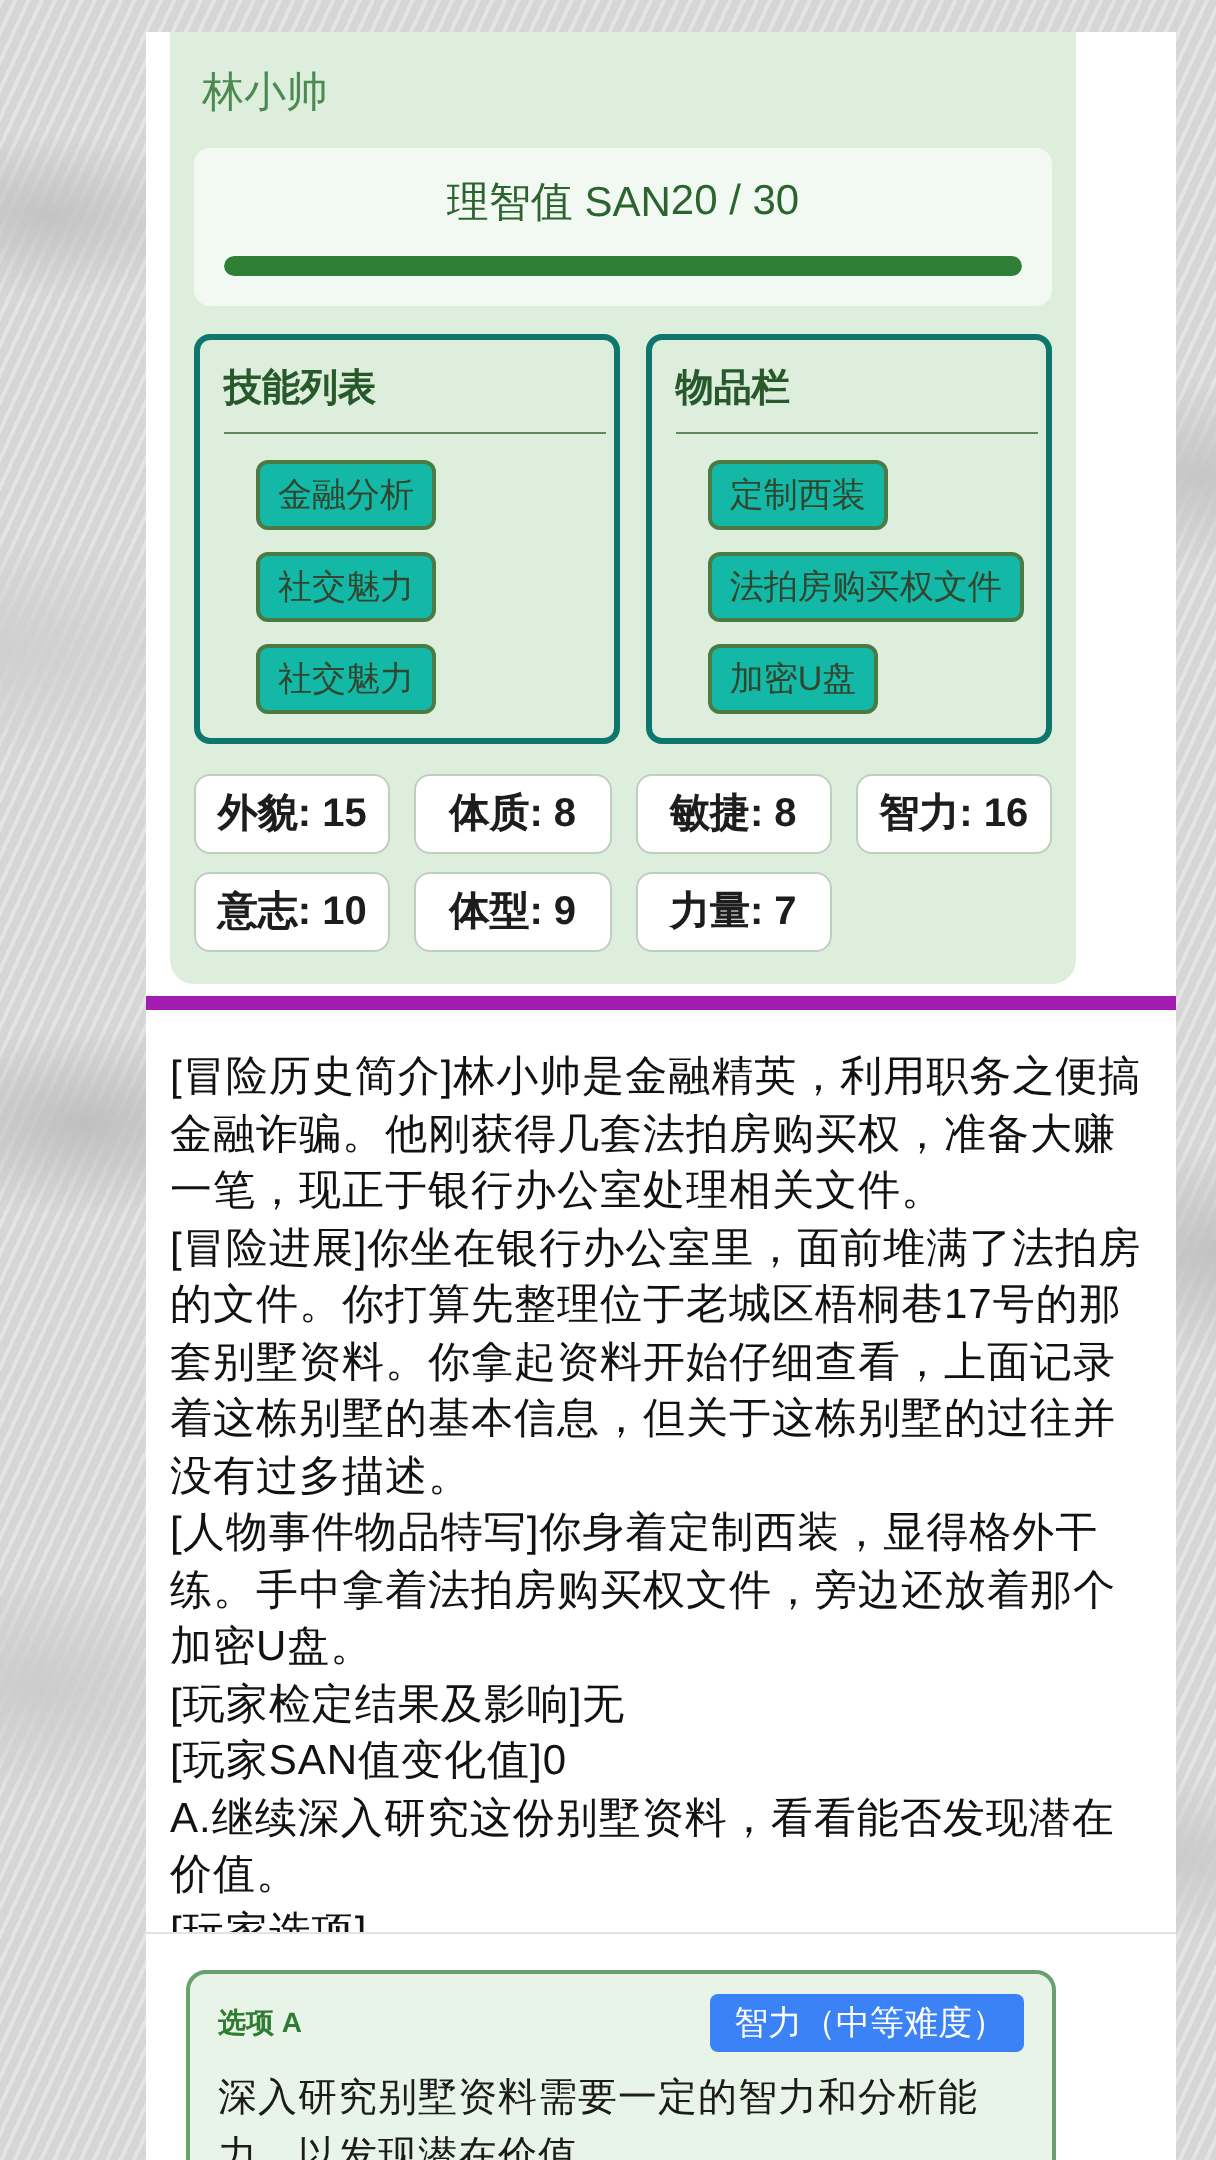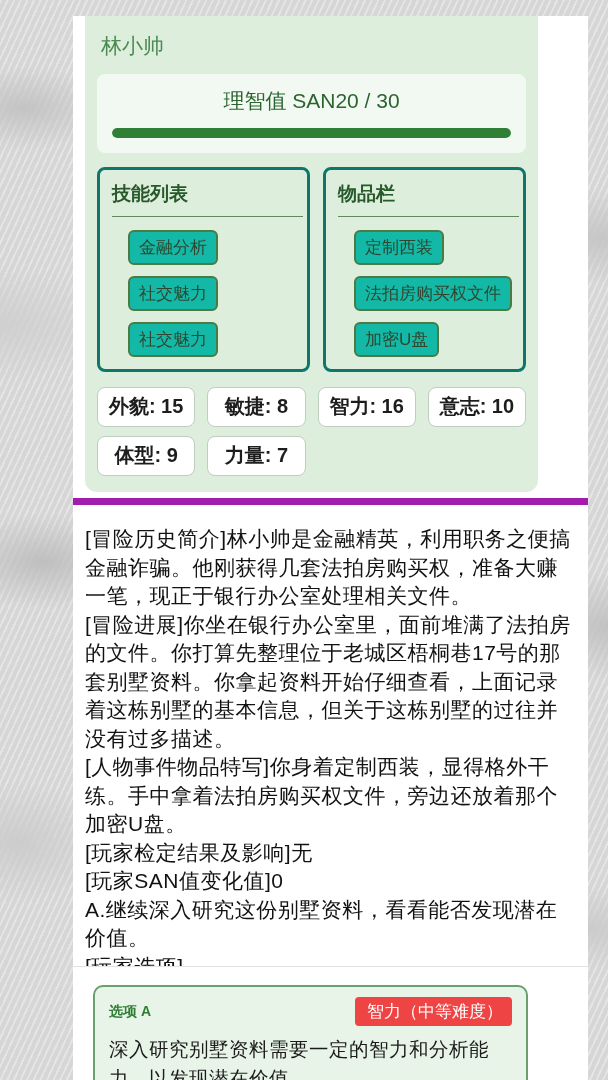--- a/index.html
+++ b/index.html
@@ -122,20 +122,21 @@
         <div class="chips">
           <span class="chip">定制西装</span>
           <span class="chip">法拍房购买权文件</span>
           <span class="chip">加密U盘</span>
         </div>
       </div>
     </div>
 
     <div class="stats-grid">
       <div class="stat-cell">外貌: 15</div>
+      <div class="stat-cell">体质: 8</div>
       <div class="stat-cell">敏捷: 8</div>
       <div class="stat-cell">智力: 16</div>
       <div class="stat-cell">意志: 10</div>
       <div class="stat-cell">体型: 9</div>
       <div class="stat-cell">力量: 7</div>
     </div>
   </section>
 
   <section class="story">
     <p>[冒险历史简介]林小帅是金融精英，利用职务之便搞金融诈骗。他刚获得几套法拍房购买权，准备大赚一笔，现正于银行办公室处理相关文件。</p>
@@ -145,19 +146,19 @@
     <p>[玩家SAN值变化值]0</p>
     <p>A.继续深入研究这份别墅资料，看看能否发现潜在价值。</p>
     <p>[玩家选项]</p>
   </section>
 
   <section class="options-section">
 
     <div class="option-card">
       <div class="option-head">
         <span class="option-title">选项 A</span>
-        <span class="option-badge" style="background-color: #ef4444; padding-left: 12px;">智力（中等难度）</span>
+        <span class="option-badge" style="background-color: #3b82f6; padding-left: 12px;">智力（中等难度）</span>
       </div>
       <div class="option-desc">深入研究别墅资料需要一定的智力和分析能力，以发现潜在价值。</div>
     </div>
 
   </section>
 </div>
 
 </body></html>

